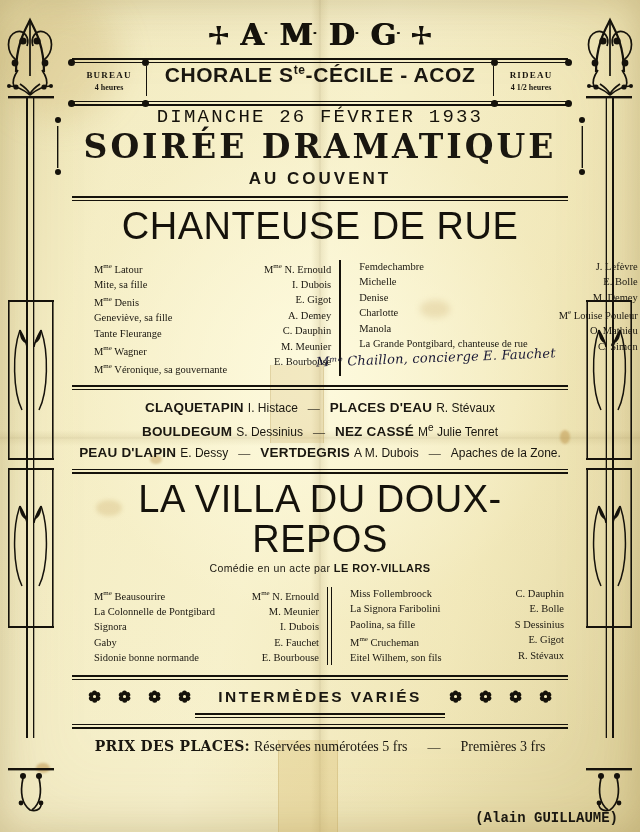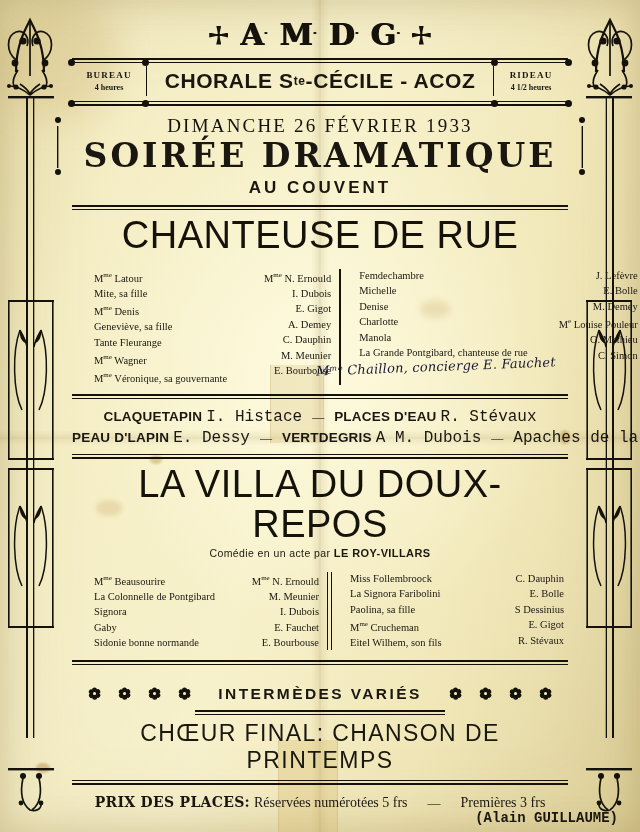--- a/index.html
+++ b/index.html
@@ -47,28 +47,28 @@
 
   
   .barwrap{position:relative;}
   .bar-rule{height:2px;background:#15120b;}
   .bar-rule.thin{height:1px;margin-top:2px;}
   .bar{display:flex;align-items:stretch;height:36px;}
   .bar .side{width:74px;display:flex;flex-direction:column;align-items:center;justify-content:center;
     font-family:"Liberation Serif",serif;}
   .bar .side .t1{font-size:9px;font-weight:700;letter-spacing:1.2px;}
   .bar .side .t2{font-size:8px;font-weight:700;margin-top:3px;}
-  .bar .mid{flex:1;display:flex;align-items:center;justify-content:center;
+  .bar .mid{flex:1;display:flex;align-items:flex-start;justify-content:center;
     font-family:"Liberation Sans",sans-serif;font-weight:700;font-size:21px;letter-spacing:.6px;}
   .bar .mid sup{font-size:12px;}
   .vsep{width:1px;background:#15120b;margin:3px 0;}
   .dot{position:absolute;width:7px;height:7px;background:#15120b;border-radius:50%;}
 
-  .dateline{text-align:center;font-family:Liberation Serif, serif;font-weight:400;
-    font-size:19px;letter-spacing:2.2px;margin-top:9px;color:#15120b;}
+  .dateline{text-align:center;font-family:Liberation Mono, monospace;font-weight:400;
+    font-size:19px;letter-spacing:2.2px;color:#15120b;}
   .soiree{text-align:center;font-family:"DejaVu Serif",serif;font-weight:700;font-size:33px;
     letter-spacing:3px;margin-top:2px;line-height:1.05;}
   .aucouvent{text-align:center;font-family:"Liberation Sans",sans-serif;font-weight:700;
     font-size:17px;letter-spacing:3px;margin-top:4px;}
 
   .play-title{text-align:center;font-family:"Liberation Sans",sans-serif;font-weight:400;
     font-size:38px;letter-spacing:.5px;line-height:1.05;margin-top:6px;color:#15120b;}
   .play-sub{text-align:center;font-family:"Liberation Sans",sans-serif;font-weight:700;
     font-size:11px;letter-spacing:.4px;margin-top:2px;}
 
@@ -86,25 +86,25 @@
     width:3px;margin:1px 8px 1px 4px;}
 
   .hand{position:absolute;font-family:"DejaVu Serif",serif;font-style:italic;
     font-size:13px;color:#1b1a36;transform:rotate(-2.2deg);white-space:nowrap;
     letter-spacing:.2px;}
 
   
   .roleband{margin-top:7px;text-align:center;line-height:19px;}
   .roleband .ln{white-space:nowrap;}
   .roleband b{font-family:"Liberation Sans",sans-serif;font-weight:700;font-size:13.5px;letter-spacing:.2px;}
-  .roleband span{font-family:Liberation Mono, monospace;font-size:16px;}
+  .roleband span{font-family:Liberation Sans, sans-serif;font-size:12px;}
   .roleband .dash{font-family:"Liberation Serif",serif;font-size:12px;padding:0 10px;}
 
   
-  .interm{display:flex;align-items:center;justify-content:center;gap:17px;margin-top:20px;}
+  .interm{display:flex;align-items:center;justify-content:center;gap:17px;margin-top:8px;}
   .interm .txt{font-family:"Liberation Sans",sans-serif;font-weight:700;font-size:15.5px;
     letter-spacing:2.4px;padding:0 10px;}
   .flower{width:13px;height:13px;position:relative;display:inline-block;flex:0 0 auto;}
   .flower b{position:absolute;left:50%;top:50%;width:5.2px;height:5.2px;margin:-2.6px;
     background:#15120b;border-radius:50% 50% 50% 0;}
   .flower i{position:absolute;left:50%;top:50%;width:3px;height:3px;margin:-1.5px;
     background:#efe6b8;border-radius:50%;z-index:2;}
 
   .choeur{text-align:center;font-family:"Liberation Sans",sans-serif;font-weight:400;
     font-size:23px;letter-spacing:1.4px;margin-top:5px;}
@@ -387,20 +387,21 @@
       <div class="hand" style="left:244px;top:91px">Mᵐᵉ Chaillon, concierge E. Fauchet</div>
     </div>
 
     <div class="dbl" style="width:100%;margin-top:8px">
       <i class="a"></i>
         <i class="b"></i>
     </div>
 
     <div class="roleband">
         <div class="ln"><b>CLAQUETAPIN</b> <span>I. Histace</span><span class="dash">—</span><b>PLACES D'EAU</b> <span>R. Stévaux</span></div>
+        <div class="ln"><b>BOULDEGUM</b> <span>S. Dessinius</span><span class="dash">—</span><b>NEZ CASSÉ</b> <span>M<sup>e</sup> Julie Tenret</span></div>
         <div class="ln"><b>PEAU D'LAPIN</b> <span>E. Dessy</span><span class="dash">—</span><b>VERTDEGRIS</b> <span>A M. Dubois</span><span class="dash">—</span><span>Apaches de la Zone.</span></div>
       </div>
 
     <div class="dbl" style="width:100%;margin-top:6px">
       <i class="b"></i>
         <i class="a" style="margin-top:2px"></i>
     </div>
 
     <div class="play-title">LA VILLA DU DOUX-REPOS</div>
     <div class="play-sub">
@@ -527,21 +528,20 @@
             <i></i>
           </span>
         </span>
     </div>
 
     <div class="dbl" style="width:250px;margin-top:7px">
       <i class="a"></i>
         <i class="b"></i>
     </div>
 
-    <div class="choeur">CHŒUR FINAL: CHANSON DE PRINTEMPS</div>
 
     <div class="dbl" style="width:100%;margin-top:6px">
       <i class="b"></i>
         <i class="a" style="margin-top:2px"></i>
     </div>
 
     <div class="prix">
       <span class="k">PRIX DES PLACES:</span>
       <span class="v">Réservées numérotées 5 frs</span>
       <span class="dash">—</span>

